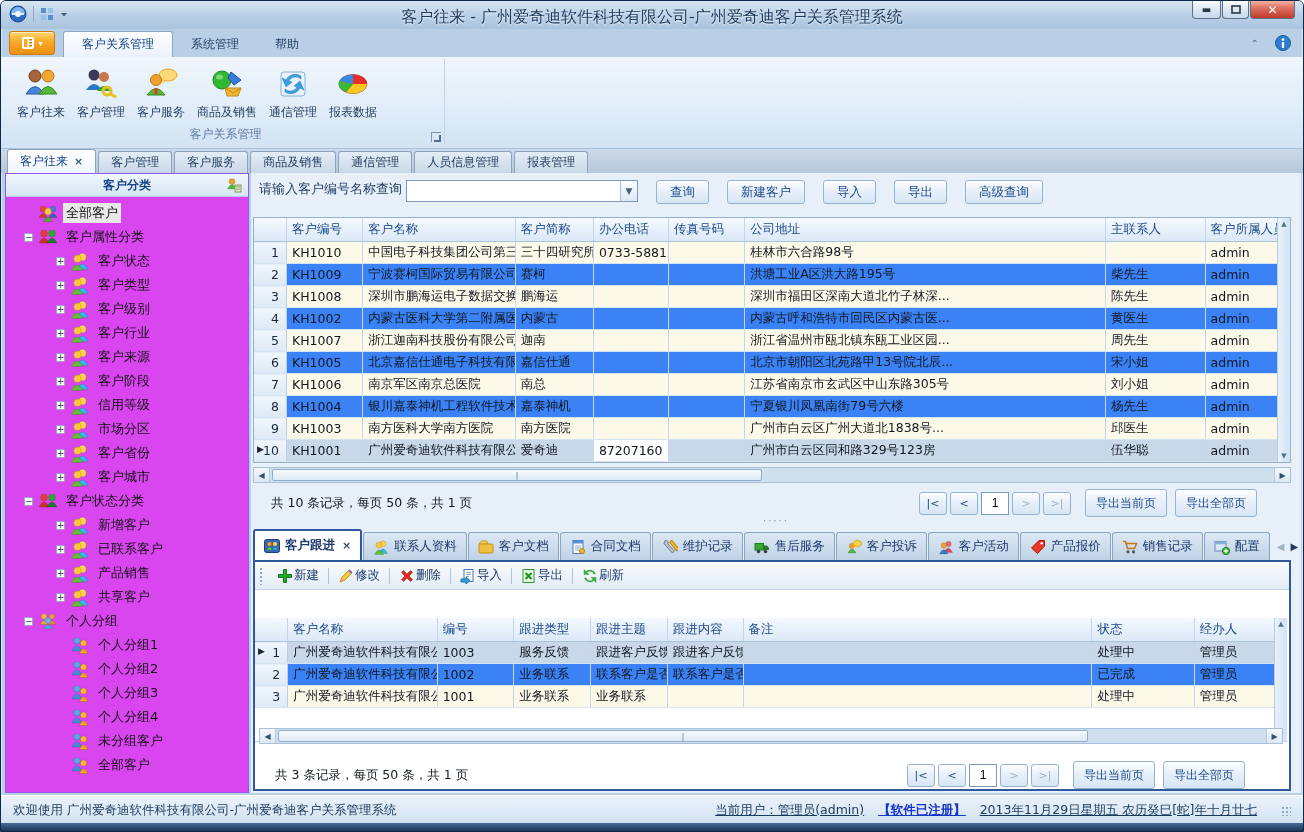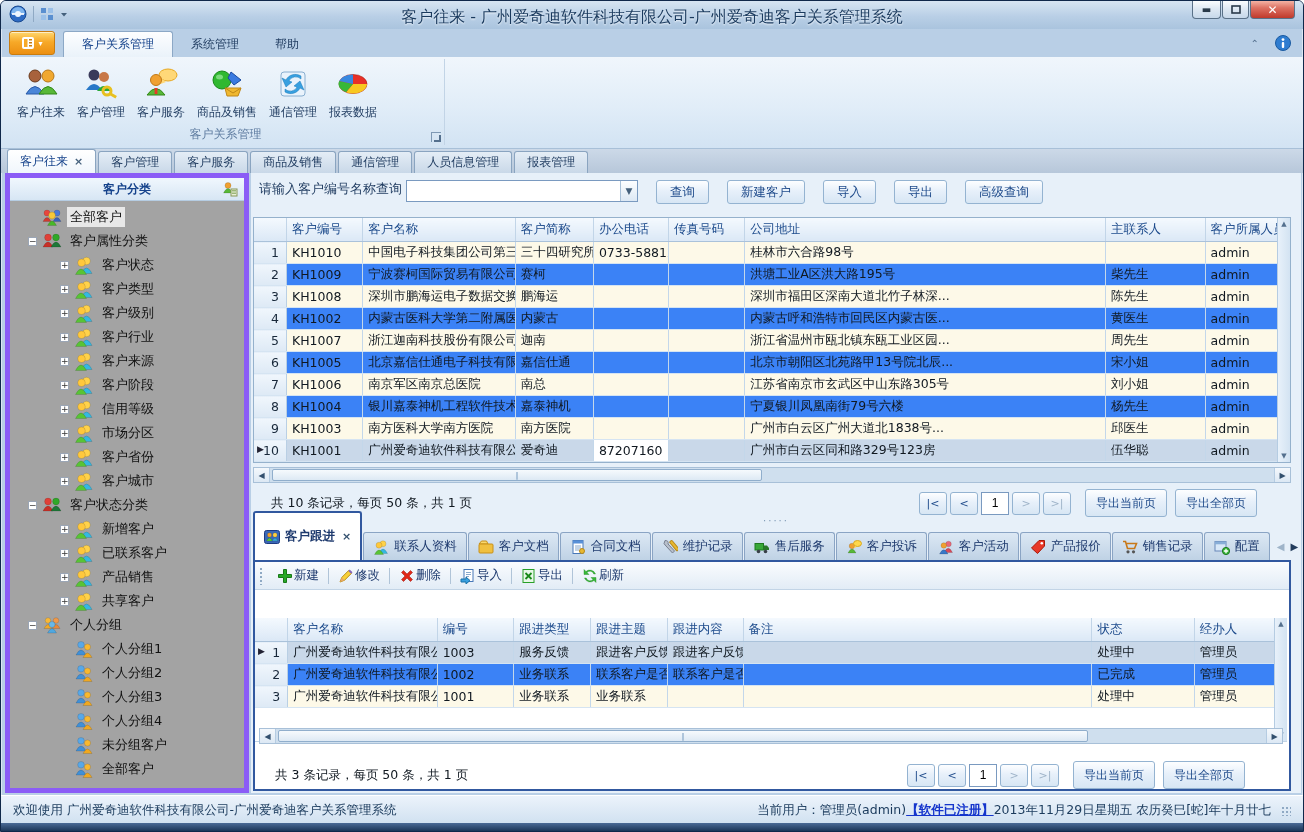--- a/index.html
+++ b/index.html
@@ -47,21 +47,21 @@
   
   .doctabs{ position:absolute; left:0; top:148px; right:0; height:24px;
             background:linear-gradient(#ccd9e8,#b7c7da); display:flex; align-items:flex-end; padding-left:6px;}
   .dtab{ display:flex; align-items:center; gap:6px; padding:3px 12px; margin-right:2px;
          background:linear-gradient(#e4edf6,#c9d8e8); border:1px solid #8aa4c0; border-bottom:none;
          border-radius:3px 3px 0 0; color:#1e3a5f; height:22px; }
   .dtab.active{ background:linear-gradient(#ffffff,#f0f6fc); color:#15428b; height:24px; }
   .dtab .x{ font-size:11px; color:#44607c; font-weight:bold;}
   
   .sidebar{ position:absolute; left:4px; top:172px; width:244px; height:620px;
-            background:#a3a3a3; border:5px solid #8b5cf6; }
+            background:#d946ef; border:1px solid #8b5cf6; }
   .sidehead{ height:23px; background:linear-gradient(#f0f7fd,#d7e6f4); border-bottom:1px solid #b5cce2;
              display:flex; align-items:center; justify-content:center; position:relative;
              font-weight:bold; color:#15428b; }
   .sidehead .hicon{ position:absolute; right:6px; top:3px; }
   .tree{ padding-top:4px; overflow:hidden; height:calc(100% - 23px);}
   .trow{ height:24px; display:flex; align-items:center; font-size:13px; color:#111; }
   .trow .exp{ width:9px; height:9px; border:1px solid #9aa5b5; background:#fff; font-size:9px;
               line-height:7px; text-align:center; color:#333; margin-right:5px; flex:none;}
   .trow .noexp{ width:9px; margin-right:5px; flex:none;}
   .trow .lbl{ margin-left:5px; padding:1px 3px; white-space:nowrap;}
@@ -117,36 +117,36 @@
   .pexport{ margin-left:14px; padding:0 10px; height:28px; display:flex; align-items:center;
             background:linear-gradient(#fdfeff,#e7f0fa 45%,#d7e6f4); border:1px solid #94b3d1;
             border-radius:3px; color:#1e4a8a; }
   .splitdots{ position:absolute; left:0; right:0; text-align:center; color:#7e99b5; font-size:10px;
               letter-spacing:2px; height:10px; line-height:8px;}
   
   .dtabstrip{ position:absolute; left:2px; right:10px; height:31px; display:flex; align-items:flex-end; }
   .btab{ display:inline-flex; align-items:center; gap:5px; padding:0 9px; height:28px;
          background:linear-gradient(#dce8f4,#bfd2e5); border:1px solid #8aa4c4; border-bottom:none;
          border-radius:3px 3px 0 0; color:#1e3a6e; font-size:12.5px; margin-right:1px; white-space:nowrap;}
-  .btab.active{ background:#fff; border:2px solid #31589f; border-bottom:none; font-weight:bold; height:49px;}
+  .btab.active{ background:#fff; border:2px solid #31589f; border-bottom:none; font-weight:bold; height:31px;}
   .btab .x{ font-size:11px; font-weight:bold; color:#33506e; margin-left:2px;}
   .tabnav{ display:flex; gap:6px; margin-left:6px; margin-bottom:8px; font-size:10px; }
   .tabnav .dis{ color:#9fb4c9; } .tabnav .en{ color:#223c5c; }
   .dbox{ position:absolute; left:2px; right:10px; bottom:2px; border:2px solid #31589f; background:#fff; }
   .dtoolbar{ height:28px; background:linear-gradient(#fafcfe,#e2ecf6); border-bottom:1px solid #c2d4e6;
              display:flex; align-items:center; color:#1e3a6e; font-size:12.5px; padding-left:4px;}
   .dtool{ display:flex; align-items:center; gap:1px; padding:0 9px; height:24px; border-radius:3px;}
   .tsep{ width:1px; height:16px; background:#b0c4d8; }
   .grip{ width:5px; height:18px; margin-right:4px;
          background-image:radial-gradient(circle,#8fa9c4 1px,transparent 1.2px); background-size:4px 4px;}
   
   .statusbar{ position:absolute; left:0; right:0; top:794px; height:30px;
               background:linear-gradient(#ecf3fb,#cfe0f0); border-top:1px solid #ffffff;
               display:flex; align-items:center; padding:0 12px; font-size:12.5px; color:#1a3a5c;}
-  .statusbar .right{ margin-left:auto; display:flex; align-items:center;}
+  .statusbar .right{ margin-left:auto; display:flex; gap:14px; align-items:center;text-decoration:underline;}
   .license{ color:#1535cc; font-weight:bold; text-decoration:underline; }
   .bottomedge{ position:absolute; left:0; right:0; bottom:0; height:8px;
                background:linear-gradient(#4a6a96,#1c3658); }
   .resizegrip{ width:10px; height:10px; margin-left:10px;
          background-image:radial-gradient(circle,#8fa9c4 1px,transparent 1.2px); background-size:4px 4px;}
   .ic{ display:inline-flex; align-items:center; justify-content:center; }
 </style>
 </head>
 <body>
 

